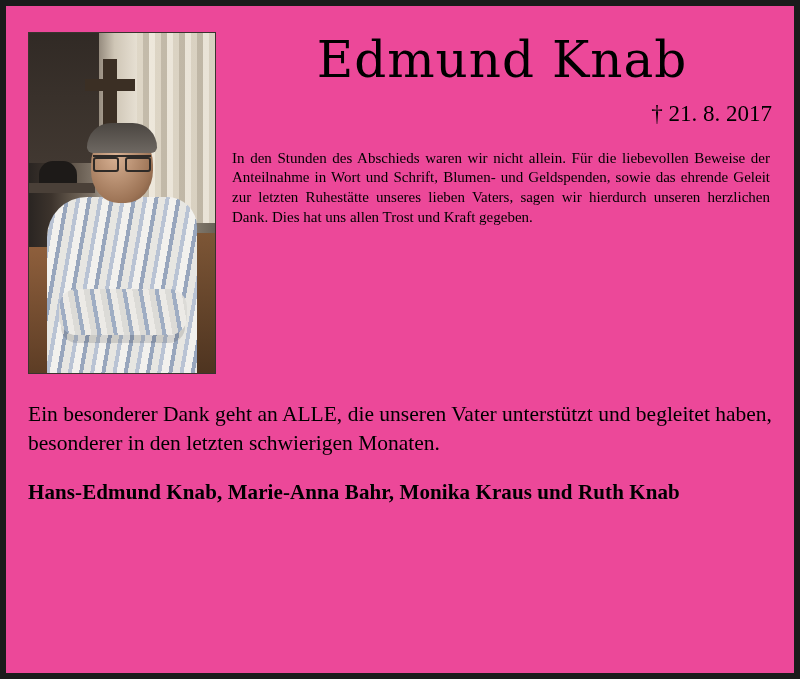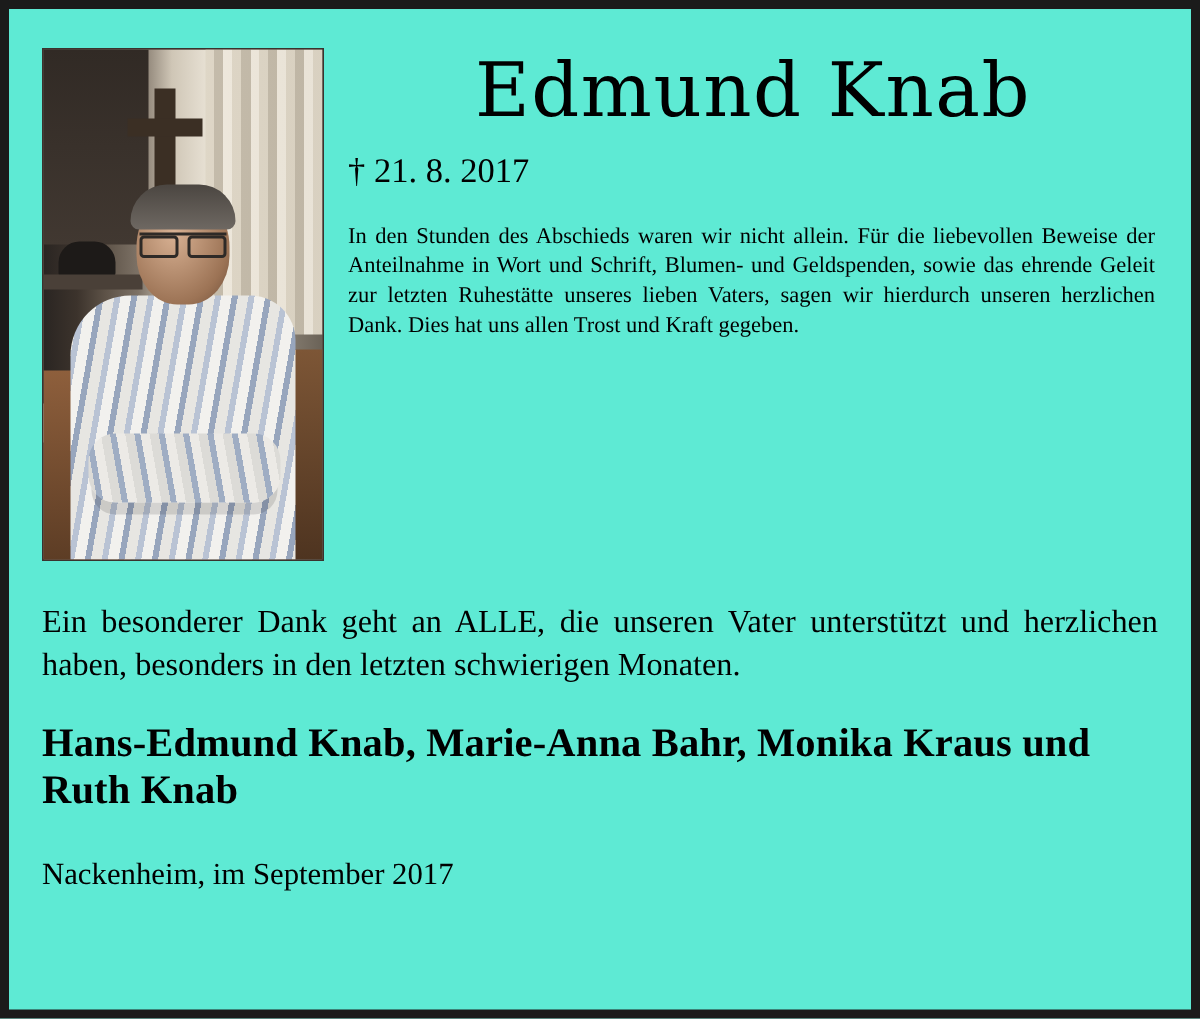--- a/index.html
+++ b/index.html
@@ -13,21 +13,21 @@
     font-family: "Liberation Serif", serif;
     color: #000000;
     overflow: hidden;
   }
   .notice {
     position: relative;
     box-sizing: border-box;
     width: 800px;
     height: 679px;
     border: 6px solid #1b1b1b;
-    background: #5eead4;
+    background: #ec4899;
     padding: 12px 22px 10px 22px;
   }
   
   .top {
     display: flex;
     align-items: flex-start;
   }
   .photo-wrap {
     width: 196px;
     flex: 0 0 196px;
@@ -151,21 +151,21 @@
   .name {
     text-align: center;
     font-family: "DejaVu Serif", serif;
     font-size: 50px;
     letter-spacing: 1px;
     line-height: 1.05;
     margin: 16px 0 0 0;
     font-weight: 400;
   }
   .date {
-    text-align: left;
+    text-align: right;
     font-size: 23px;
     margin: 14px 0 0 0;
     font-family: "Liberation Serif", serif;
   }
   .para-right {
     margin: 22px 0 0 0;
     font-size: 15px;
     line-height: 1.33;
     text-align: justify;
     text-justify: inter-word;
@@ -177,21 +177,21 @@
   }
   .para {
     font-size: 21.5px;
     line-height: 1.35;
     text-align: justify;
     margin: 0 0 22px 0;
   }
   .para.last-just { text-align: justify; }
   .para.plain { text-align: left; }
   .family {
-    font-size: 27px;
+    font-size: 21px;
     font-weight: bold;
     margin: 0 0 30px 0;
     letter-spacing: .1px;
   }
   .place {
     font-size: 20.5px;
     margin: 0;
   }
 </style>
 </head>
@@ -223,18 +223,17 @@
 
     <div class="headline-col">
       <div class="name">Edmund Knab</div>
       <div class="date">† 21. 8. 2017</div>
       <p class="para-right">In den Stunden des Abschieds waren wir nicht allein. Für die liebevollen Beweise der Anteilnahme in Wort und Schrift, Blumen- und Geldspenden,  sowie das ehrende Geleit zur letzten Ruhestätte unseres lieben Vaters, sagen wir hierdurch unseren herzlichen Dank. Dies hat uns allen Trost und Kraft gegeben.</p>
     </div>
 
   </div>
 
   <div class="body-block">
-    <p class="para last-just">Ein  besonderer Dank geht an ALLE, die unseren Vater unterstützt und herzlichen haben, besonders in den letzten schwierigen Monaten.</p>
+    <p class="para last-just">Ein  besonderer Dank geht an ALLE, die unseren Vater unterstützt und begleitet haben, besonderer in den letzten schwierigen Monaten.</p>
     <p class="family">Hans-Edmund Knab, Marie-Anna Bahr, Monika Kraus und Ruth Knab</p>
-    <p class="place">Nackenheim,  im September 2017</p>
   </div>
 
 </div>
 
 </body></html>

